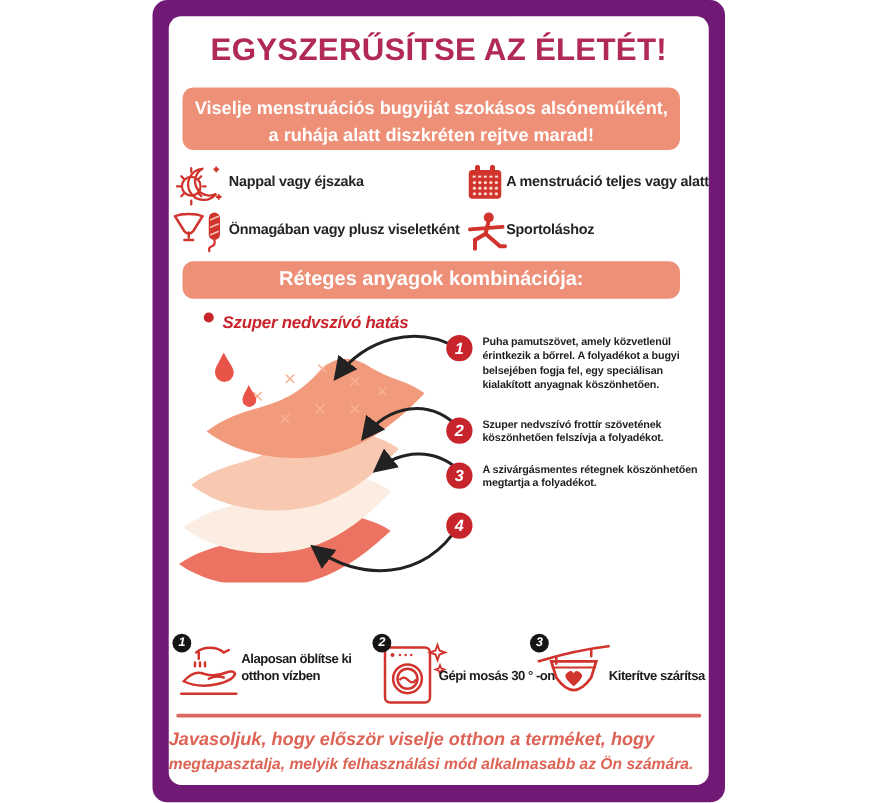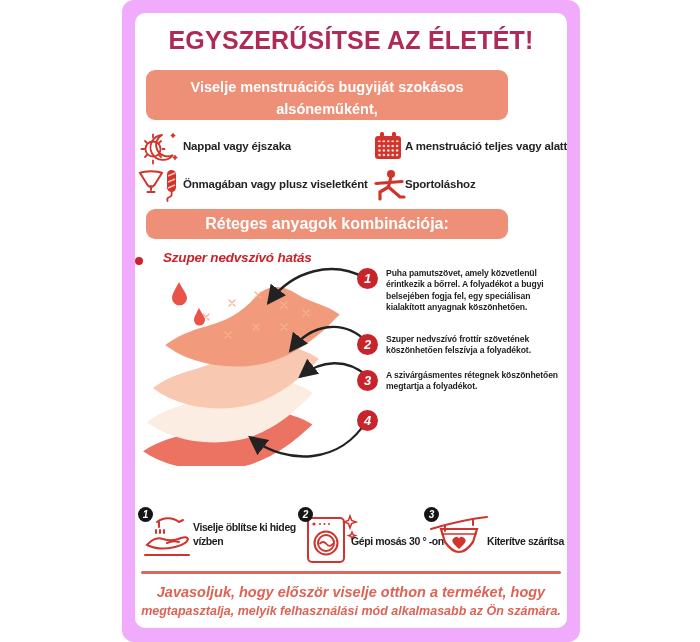--- a/index.html
+++ b/index.html
@@ -2,63 +2,63 @@
 <html><head>
 <meta charset="utf-8">
 <style>
   html,body{margin:0;padding:0;}
   body{
     width:700px;height:642px;background:#ffffff;position:relative;
     font-family:"Liberation Sans", sans-serif;overflow:hidden;
   }
   .poster{
     position:absolute;left:122px;top:0;width:458px;height:642px;
-    background:#f0abfc;border-radius:12px;
+    background:#701a75;border-radius:12px;
   }
   .inner{
     position:absolute;left:13px;top:13px;width:432px;height:615px;
     background:#ffffff;border-radius:10px;overflow:hidden;
   }
   .title{
     position:absolute;top:13px;left:0;width:100%;text-align:center;
     font-size:25px;font-weight:800;color:#B12A56;letter-spacing:0.2px;
   }
   .banner{
-    position:absolute;left:11px;width:362px;background:#EE9078;color:#fff;
+    position:absolute;left:11px;width:398px;background:#EE9078;color:#fff;
     font-weight:bold;text-align:center;border-radius:9px;box-sizing:border-box;
   }
   .banner.intro{top:57px;height:50px;font-size:14.5px;line-height:1.55;padding-top:6px;}
   .banner.section{height:30px;font-size:16px;line-height:30px;}
   .feature-icon{position:absolute;}
   .feature-label{
     position:absolute;font-size:11.5px;font-weight:600;color:#242424;
     letter-spacing:-0.2px;white-space:nowrap;
   }
-  .highlight{position:absolute;left:0;top:237px;display:flex;align-items:flex-end;gap:20px;}
+  .highlight{position:absolute;left:28px;top:237px;display:flex;align-items:flex-start;gap:7px;}
   .highlight .dot{width:8px;height:8px;border-radius:50%;background:#C8242B;}
   .highlight .txt{font-size:13.5px;font-weight:bold;font-style:italic;color:#C8242B;letter-spacing:-0.2px;}
   .illustration{position:absolute;left:0;top:249px;}
   .steps{position:absolute;left:222px;top:255px;width:210px;height:195px;}
   .step{position:absolute;display:flex;gap:8px;align-items:flex-start;}
   .step-badge{
     flex:0 0 auto;width:21px;height:21px;border-radius:50%;background:#C8242B;color:#fff;
     font-style:italic;font-weight:bold;font-size:13px;display:flex;align-items:center;justify-content:center;
   }
   .step-text{font-size:8.6px;line-height:1.32;color:#1e1e1e;font-weight:600;width:180px;letter-spacing:-0.1px;}
   .care-badge{
     position:absolute;width:15px;height:15px;border-radius:50%;background:#151515;color:#fff;
     font-weight:bold;font-style:italic;font-size:10px;display:flex;align-items:center;justify-content:center;z-index:2;
   }
   .care-icon{position:absolute;}
   .care-label{
     position:absolute;font-size:10.5px;font-weight:bold;color:#1d1d1d;
     letter-spacing:-0.4px;line-height:1.35;
   }
   .divider{position:absolute;left:6px;top:558px;width:420px;height:2.5px;background:#D9695E;border-radius:2px;}
-  .footer{position:absolute;top:569px;left:0;width:100%;text-align:center;color:#DD6355;font-style:italic;font-weight:bold;}
+  .footer{position:absolute;top:569px;left:0;width:100%;text-align:left;color:#DD6355;font-style:italic;font-weight:bold;}
   .footer .l1{font-size:14.5px;line-height:1.45;}
   .footer .l2{font-size:12.5px;line-height:1.35;}
 </style>
 </head>
 <body>
 
 <div class="poster">
   <div class="inner">
 
     <div class="title">EGYSZERŰSÍTSE AZ ÉLETÉT!</div>
@@ -191,21 +191,21 @@
     <svg class="care-icon" style="left:8px;top:500px" width="48" height="46" viewBox="0 0 48 46">
       <g fill="none" stroke="#D0342C" stroke-width="2" stroke-linecap="round">
         <path d="M14,9 C20,4 30,4 36,9 L40,7"></path>
         <path d="M16,9 v5"></path>
         <path d="M13,17 v3 M17,17 v3 M21,17 v3"></path>
         <path d="M4,32 q8,-9 16,-6 q9,3 18,-1 q6,-2 7,1 q-1,5 -13,8 q-16,4 -28,-2 Z"></path>
         <path d="M24,30 q6,-3 12,-1"></path>
         <path d="M2,42 h44"></path>
       </g>
     </svg>
-    <div class="care-label" style="left:58px;top:507px;width:104px">Viselje öblítse ki hideg vízben</div>
+    <div class="care-label" style="left:58px;top:507px;width:104px">Alaposan öblítse ki otthon vízben</div>
 
     <div class="care-badge" style="left:163px;top:494px">2</div>
     <svg class="care-icon" style="left:170px;top:499px" width="54" height="54" viewBox="0 0 54 54">
       <g fill="none" stroke="#D0342C" stroke-width="2">
         <rect x="3" y="6" width="36" height="44" rx="4"></rect>
         <circle cx="9" cy="12" r="1.6" fill="#D0342C" stroke="none"></circle>
         <circle cx="15" cy="12" r="1" fill="#D0342C" stroke="none"></circle>
         <circle cx="19.5" cy="12" r="1" fill="#D0342C" stroke="none"></circle>
         <circle cx="24" cy="12" r="1" fill="#D0342C" stroke="none"></circle>
         <circle cx="21" cy="31" r="11.5"></circle>

